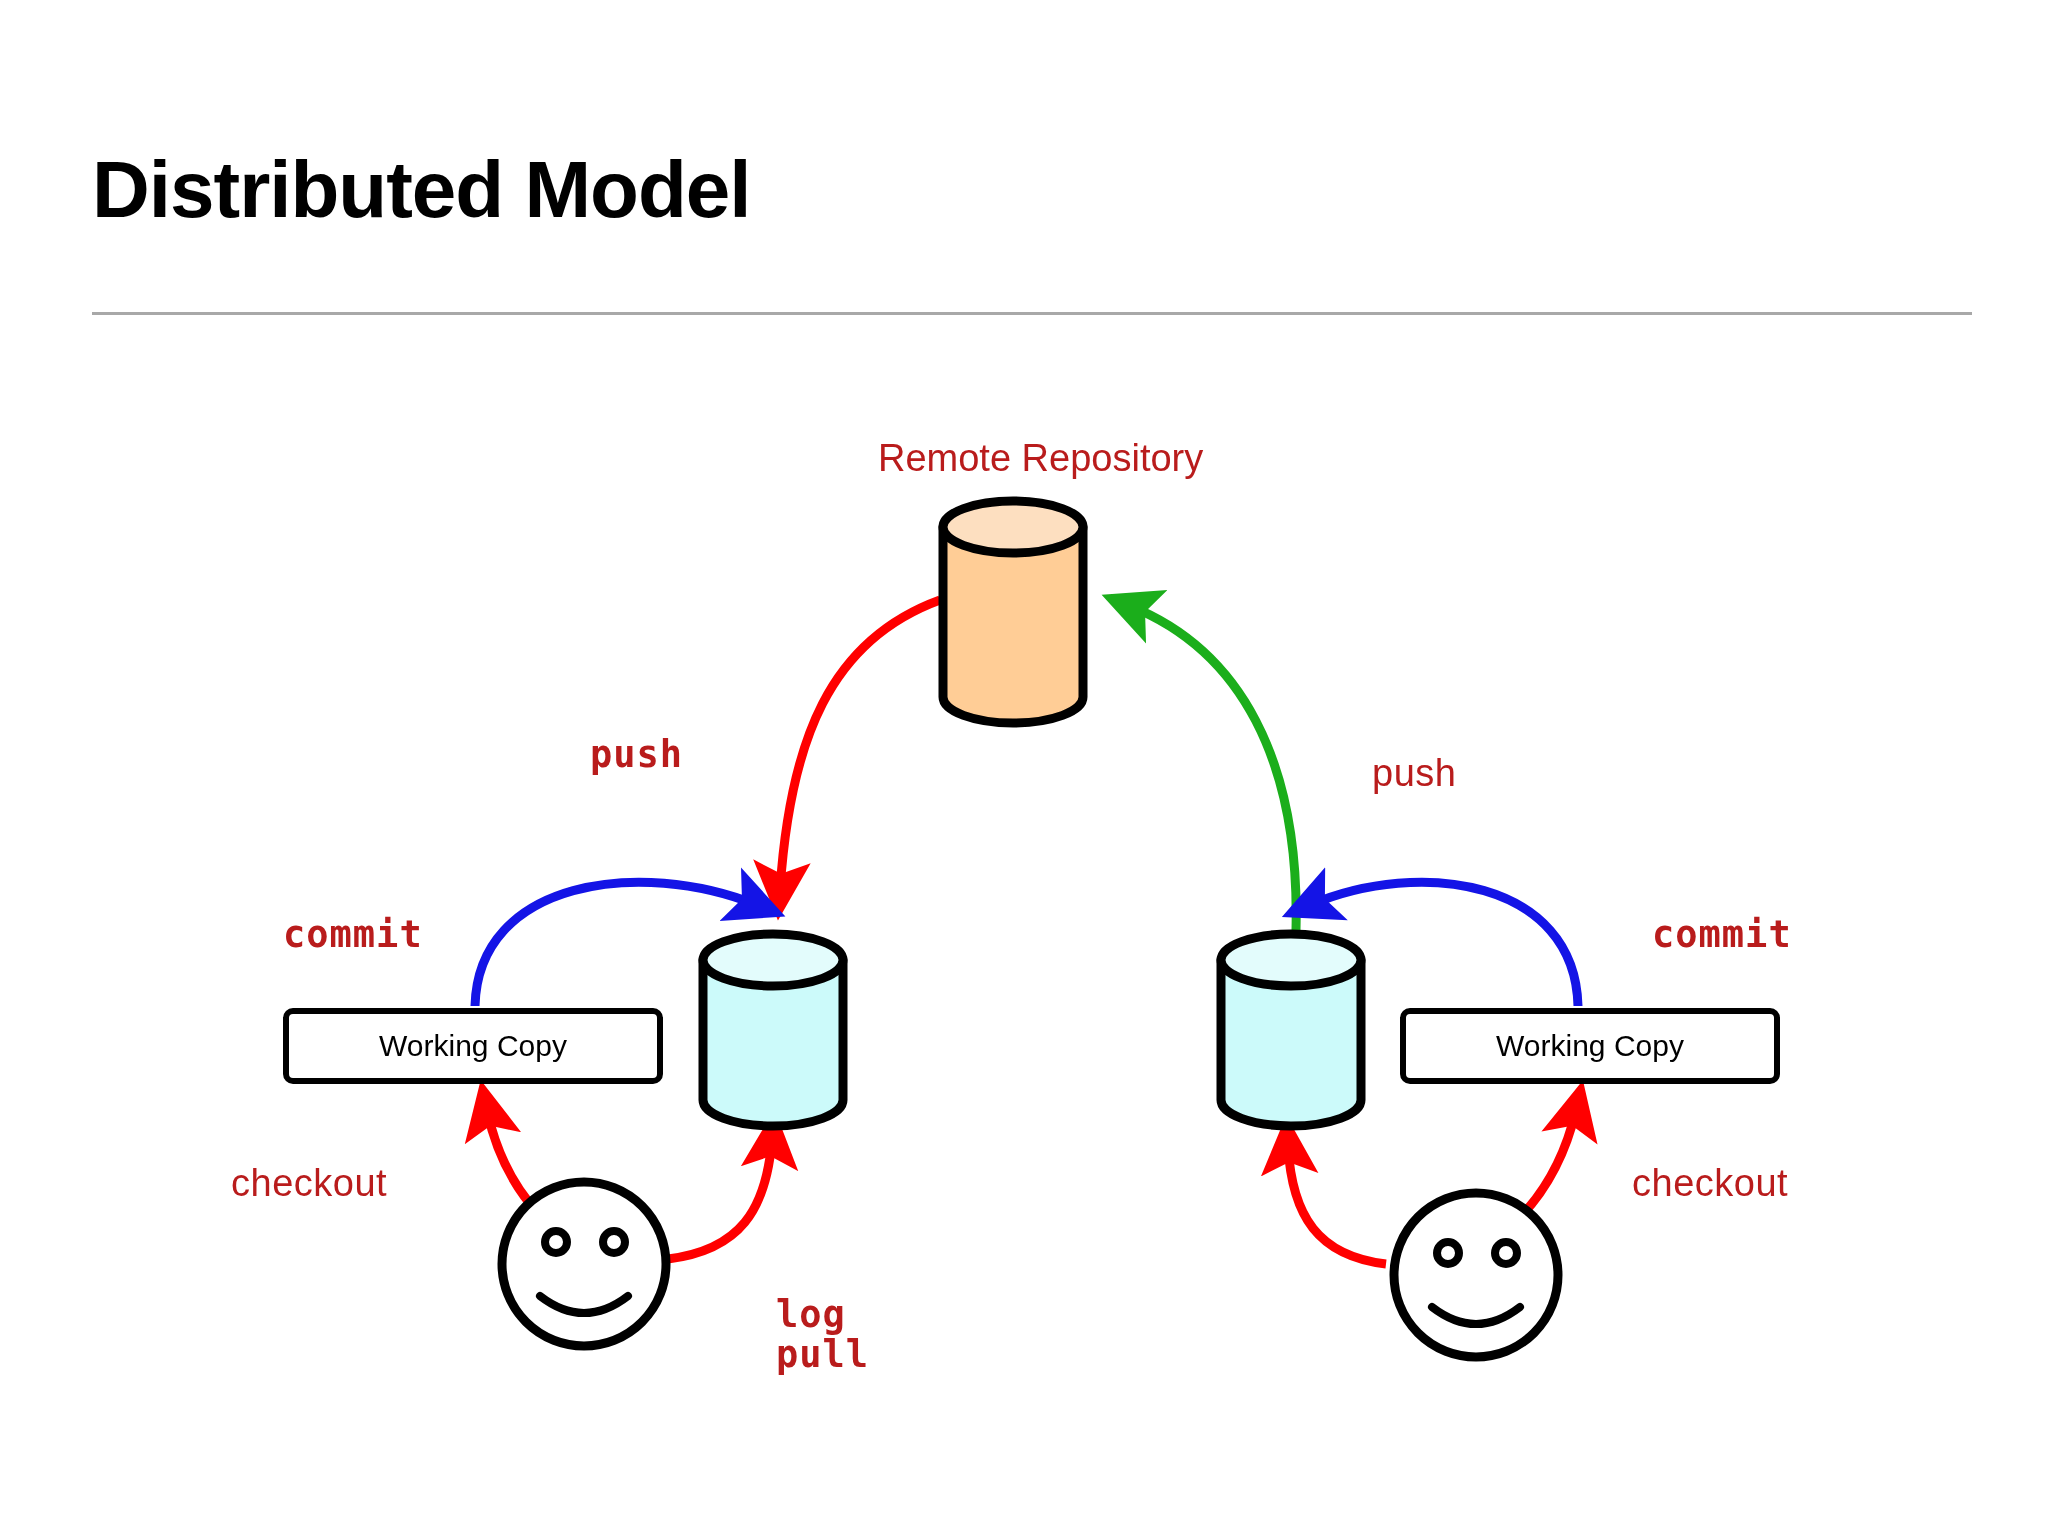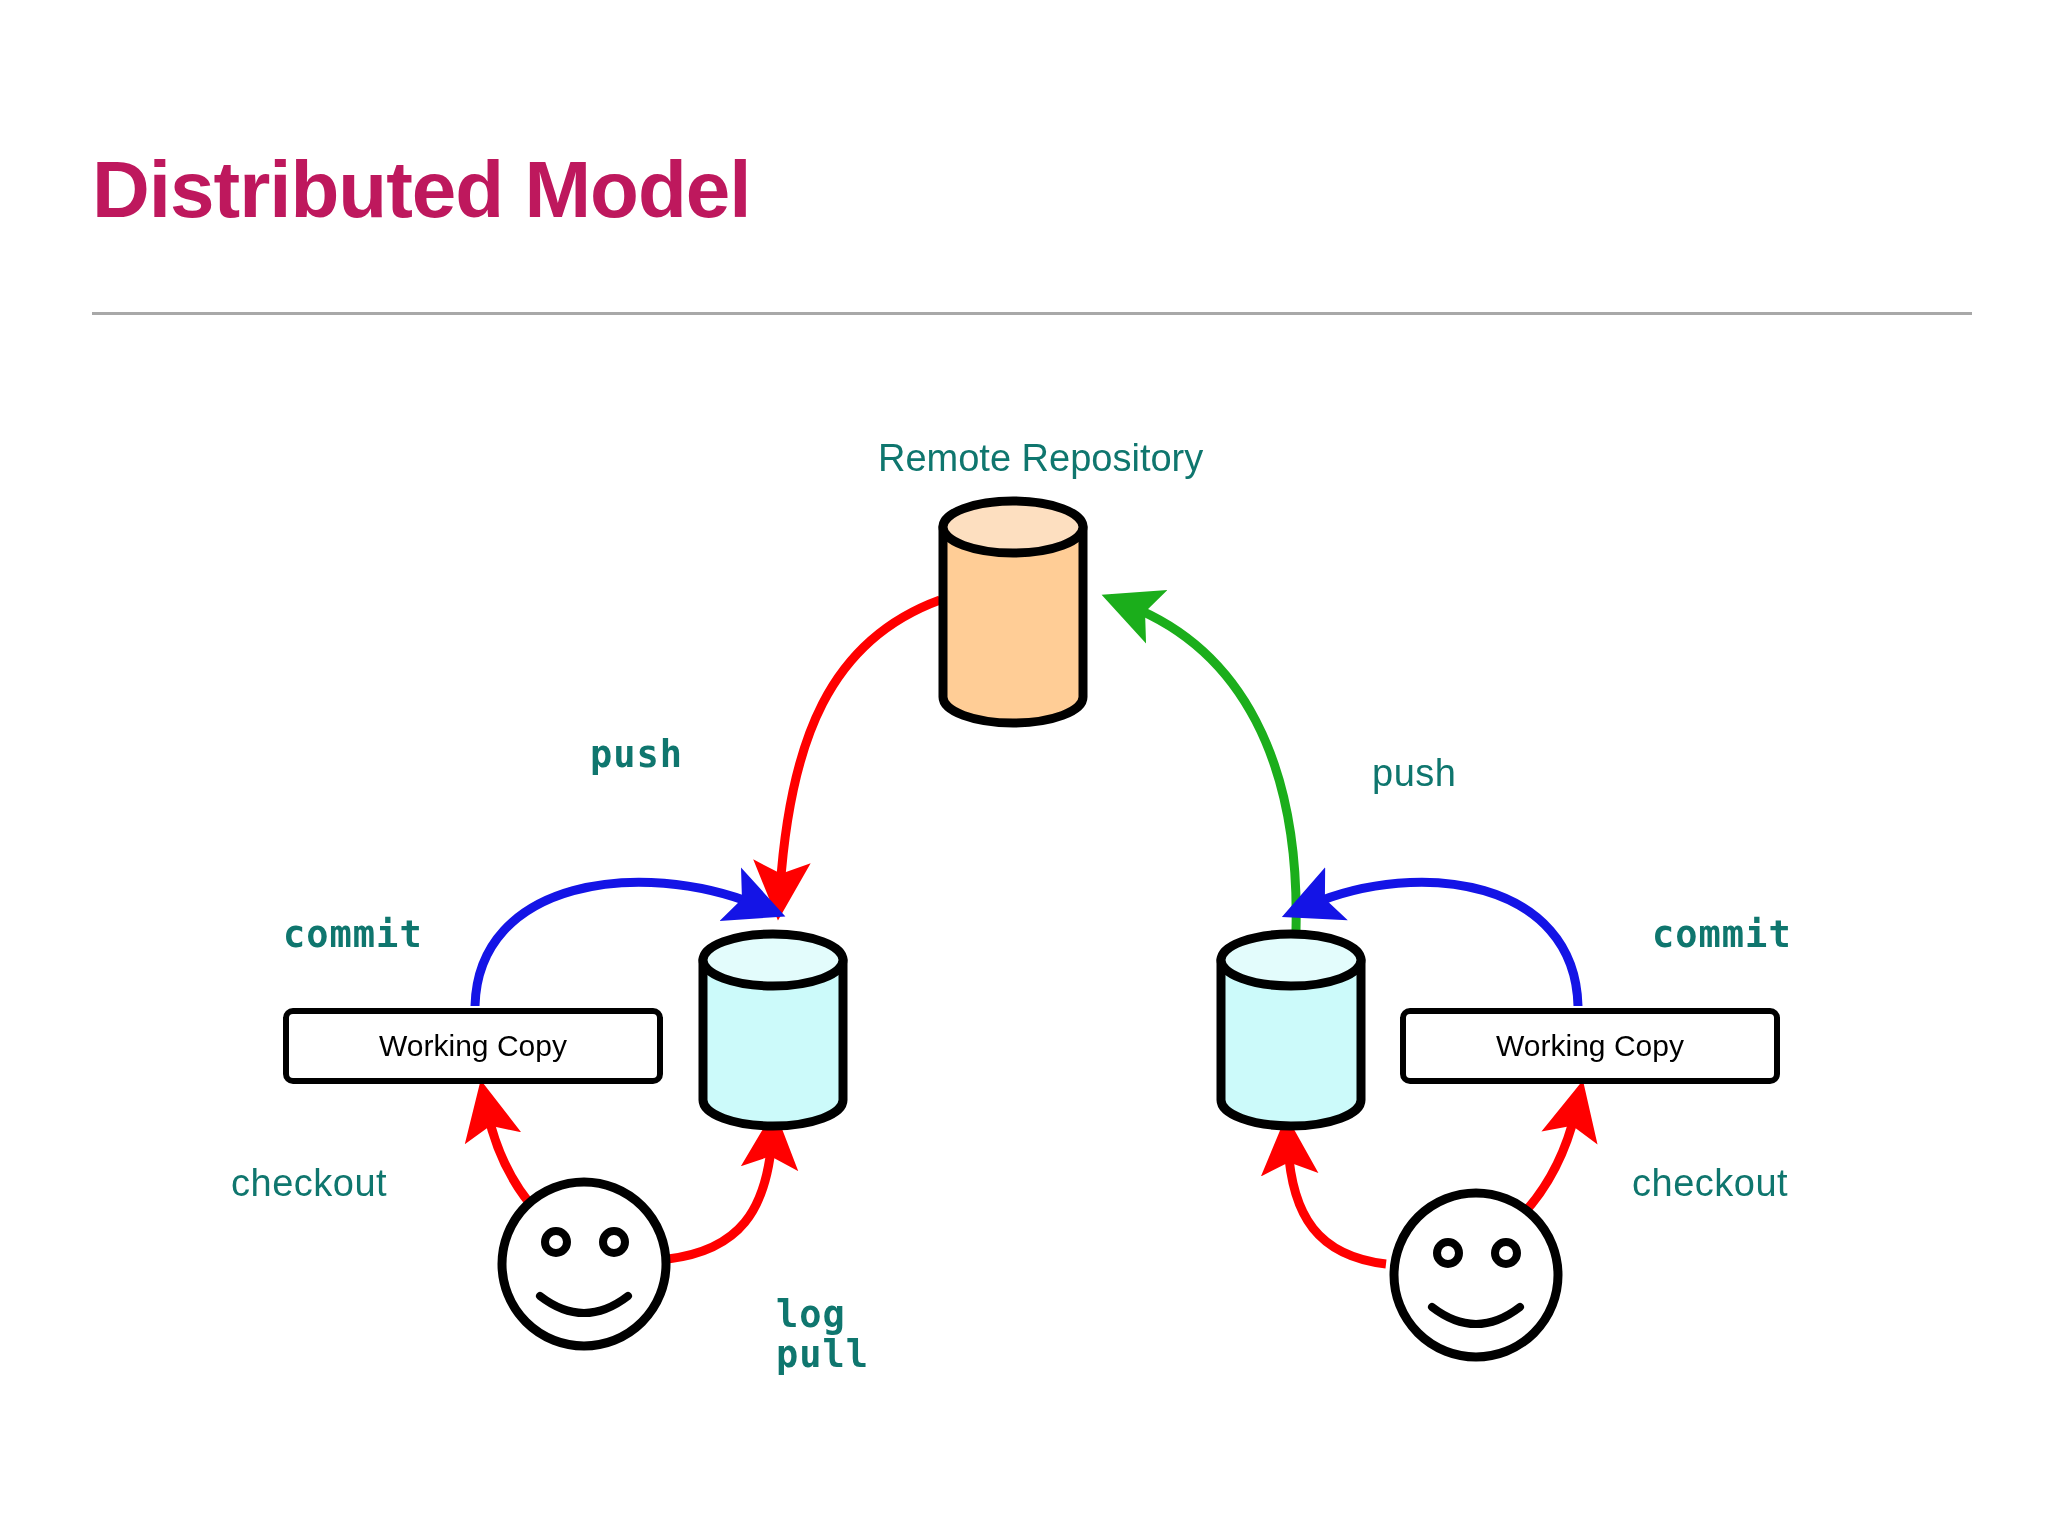--- a/index.html
+++ b/index.html
@@ -22,21 +22,21 @@
   }
 
   
   .slide-title {
     position: absolute;
     left: 92px;
     top: 150px;
     font-family: "Liberation Sans", sans-serif;
     font-size: 80px;
     font-weight: bold;
-    color: #be185d;
+    color: #000000;
     letter-spacing: -1px;
     line-height: 1;
     white-space: nowrap;
   }
   .title-rule {
     position: absolute;
     left: 92px;
     top: 312px;
     width: 1880px;
     height: 3px;
@@ -56,21 +56,21 @@
     left: 0;
     top: 0;
     width: 2048px;
     height: 1536px;
     overflow: visible;
   }
 
   
   .lbl {
     position: absolute;
-    color: #0f766e;
+    color: #b91c1c;
     white-space: nowrap;
     line-height: 1.08;
   }
   .lbl-plain {
     font-family: "Liberation Sans", sans-serif;
     font-weight: normal;
     font-size: 38px;
   }
   .lbl-mono {
     font-family: "DejaVu Sans Mono", "Liberation Mono", monospace;

